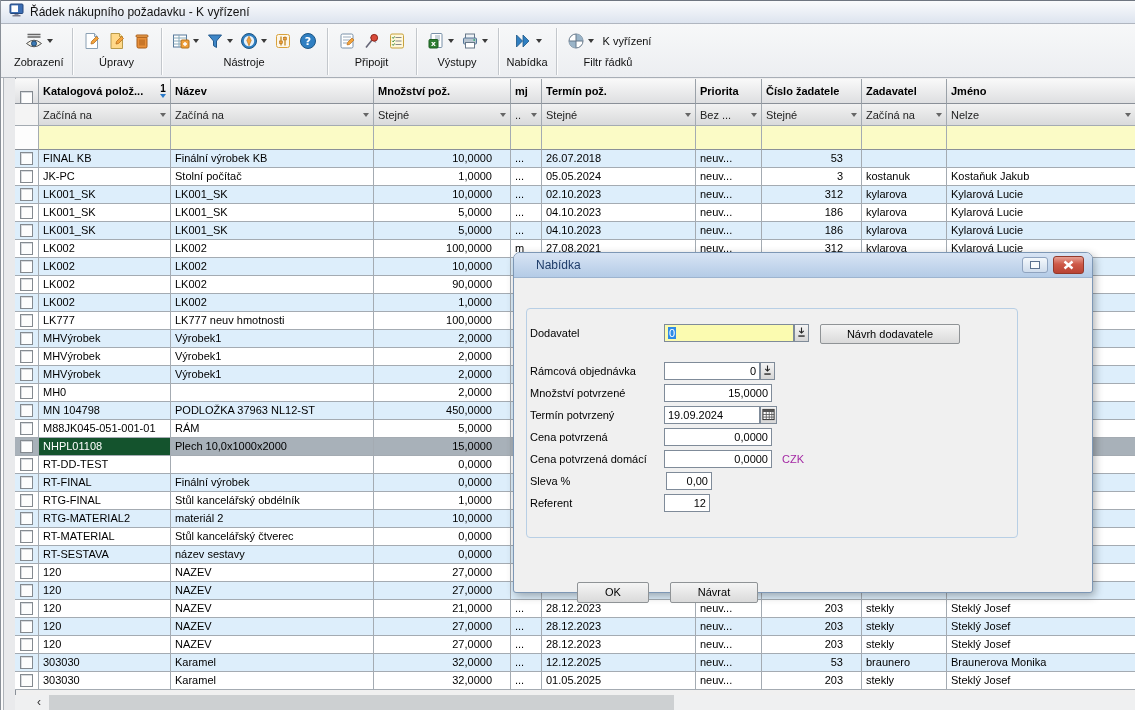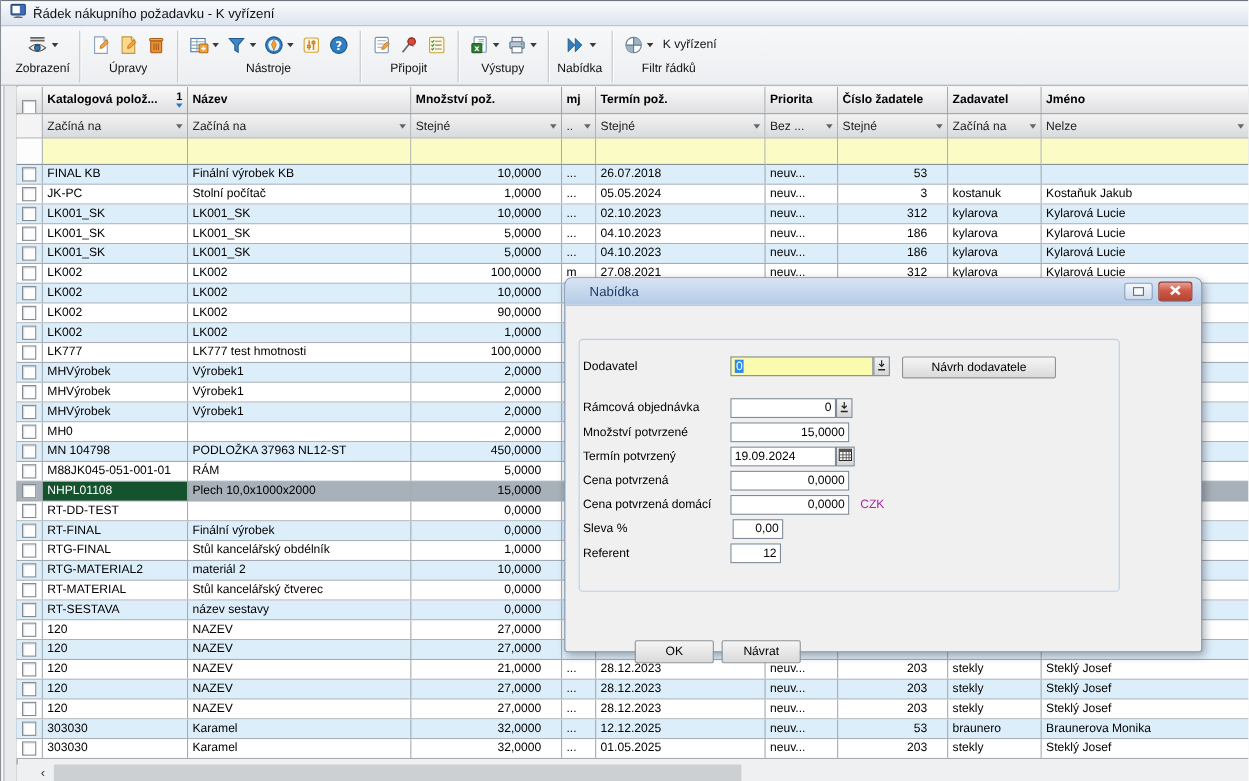--- a/index.html
+++ b/index.html
@@ -520,21 +520,21 @@
         <div class="dcell" style="width: 66px;"></div>
         <div class="dcell r" style="width: 100px;"></div>
         <div class="dcell" style="width: 85px;"></div>
         <div class="dcell" style="width: 189px;"></div>
       </div>
       <div class="drow">
         <div class="dcell c" style="width: 24px;">
           <span class="cb"></span>
         </div>
         <div class="dcell" style="width: 132px;">LK777</div>
-        <div class="dcell" style="width: 203px;">LK777 test hmotnosti</div>
+        <div class="dcell" style="width: 203px;">LK777 neuv hmotnosti</div>
         <div class="dcell r" style="width: 137px;">100,0000</div>
         <div class="dcell" style="width: 31px;"></div>
         <div class="dcell" style="width: 154px;"></div>
         <div class="dcell" style="width: 66px;"></div>
         <div class="dcell r" style="width: 100px;"></div>
         <div class="dcell" style="width: 85px;"></div>
         <div class="dcell" style="width: 189px;"></div>
       </div>
       <div class="drow alt">
         <div class="dcell c" style="width: 24px;">
@@ -895,18 +895,18 @@
       </div>
 
       <div class="frow" style="top:216px">
         <span class="flabel">Referent</span>
         <span class="finput ra" style="left:150px;width:46px">12</span>
       </div>
 
 
       <div class="frow" style="top:304px">
         <span class="pbtn" style="left:63px;width:72px">OK</span>
-        <span class="pbtn" style="left:142px;width:72px">Návrat</span>
+        <span class="pbtn" style="left:156px;width:88px">Návrat</span>
       </div>
     </div>
   </div>
 
 </div>
 
 </body></html>

